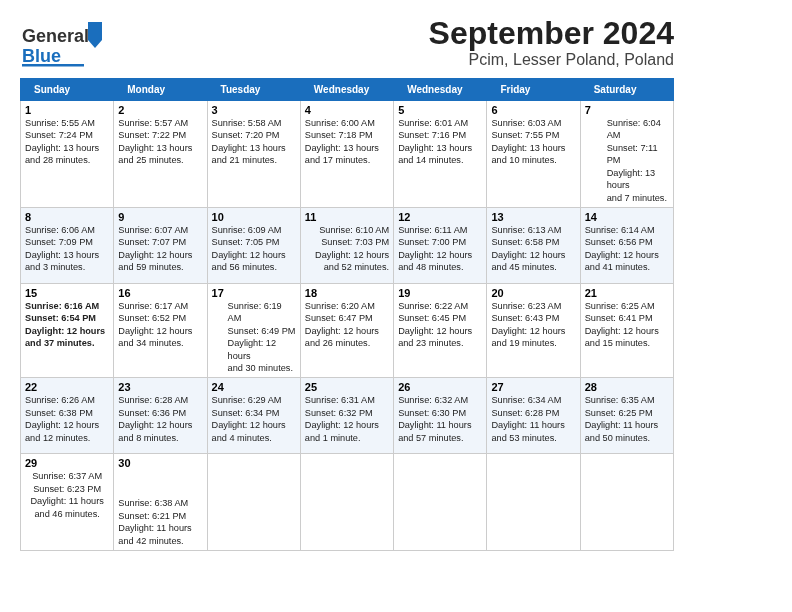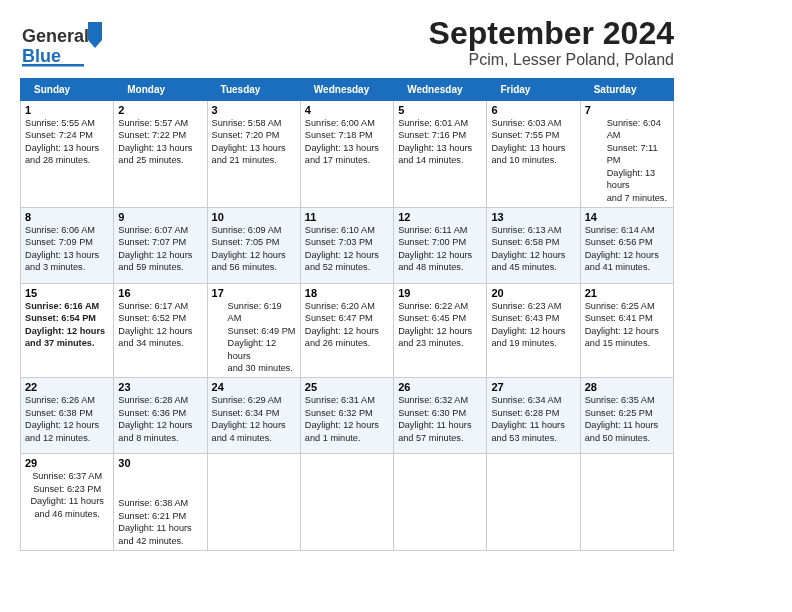--- a/index.html
+++ b/index.html
@@ -195,21 +195,21 @@
           </td>
           <td>
             <span class="day-num">10</span>
             <div class="day-info" style="white-space: pre-line;">Sunrise: 6:09 AM
 Sunset: 7:05 PM
 Daylight: 12 hours
 and 56 minutes.</div>
           </td>
           <td>
             <span class="day-num">11</span>
-            <div class="day-info" style="white-space: pre-line;">Sunrise: 6:10 AM
+            <div class="day-info" style="white-space: pre-line; text-align: right;">Sunrise: 6:10 AM
 Sunset: 7:03 PM
 Daylight: 12 hours
 and 52 minutes.</div>
           </td>
           <td>
             <span class="day-num">12</span>
             <div class="day-info" style="white-space: pre-line;">Sunrise: 6:11 AM
 Sunset: 7:00 PM
 Daylight: 12 hours
 and 48 minutes.</div>

